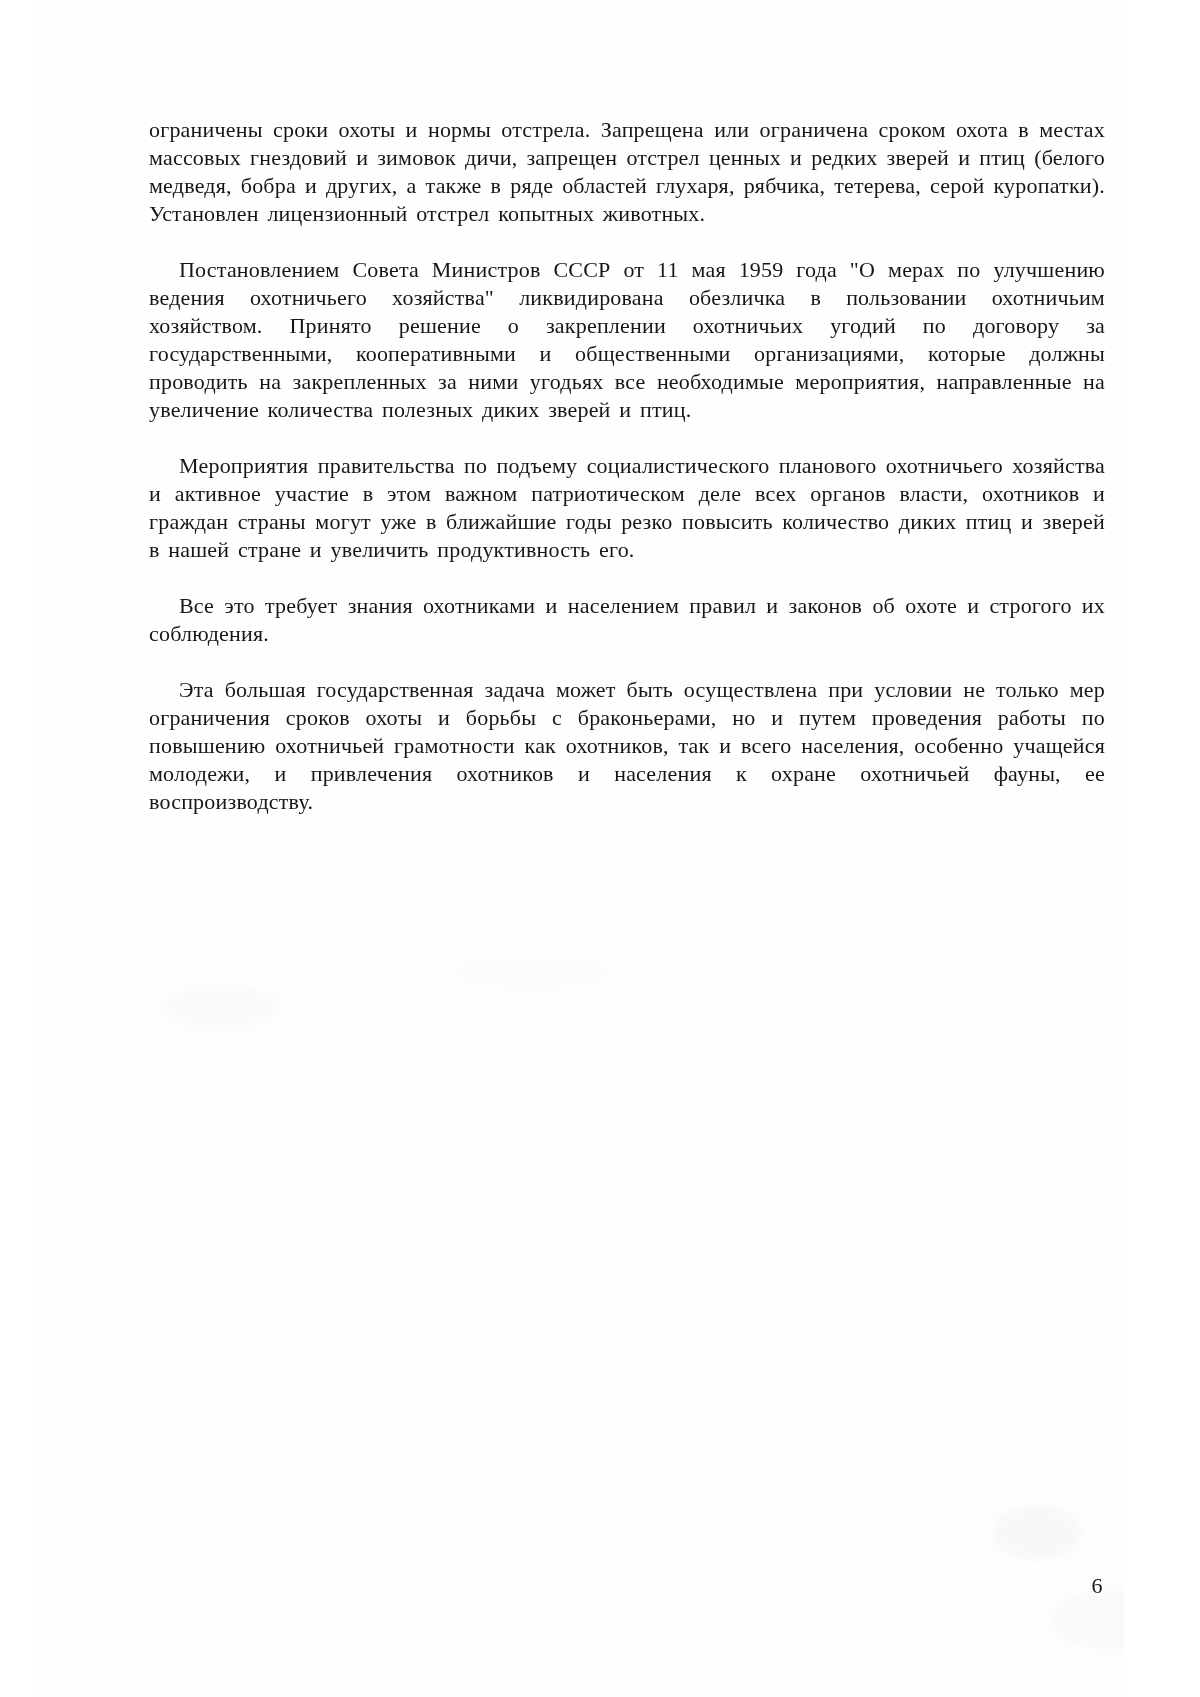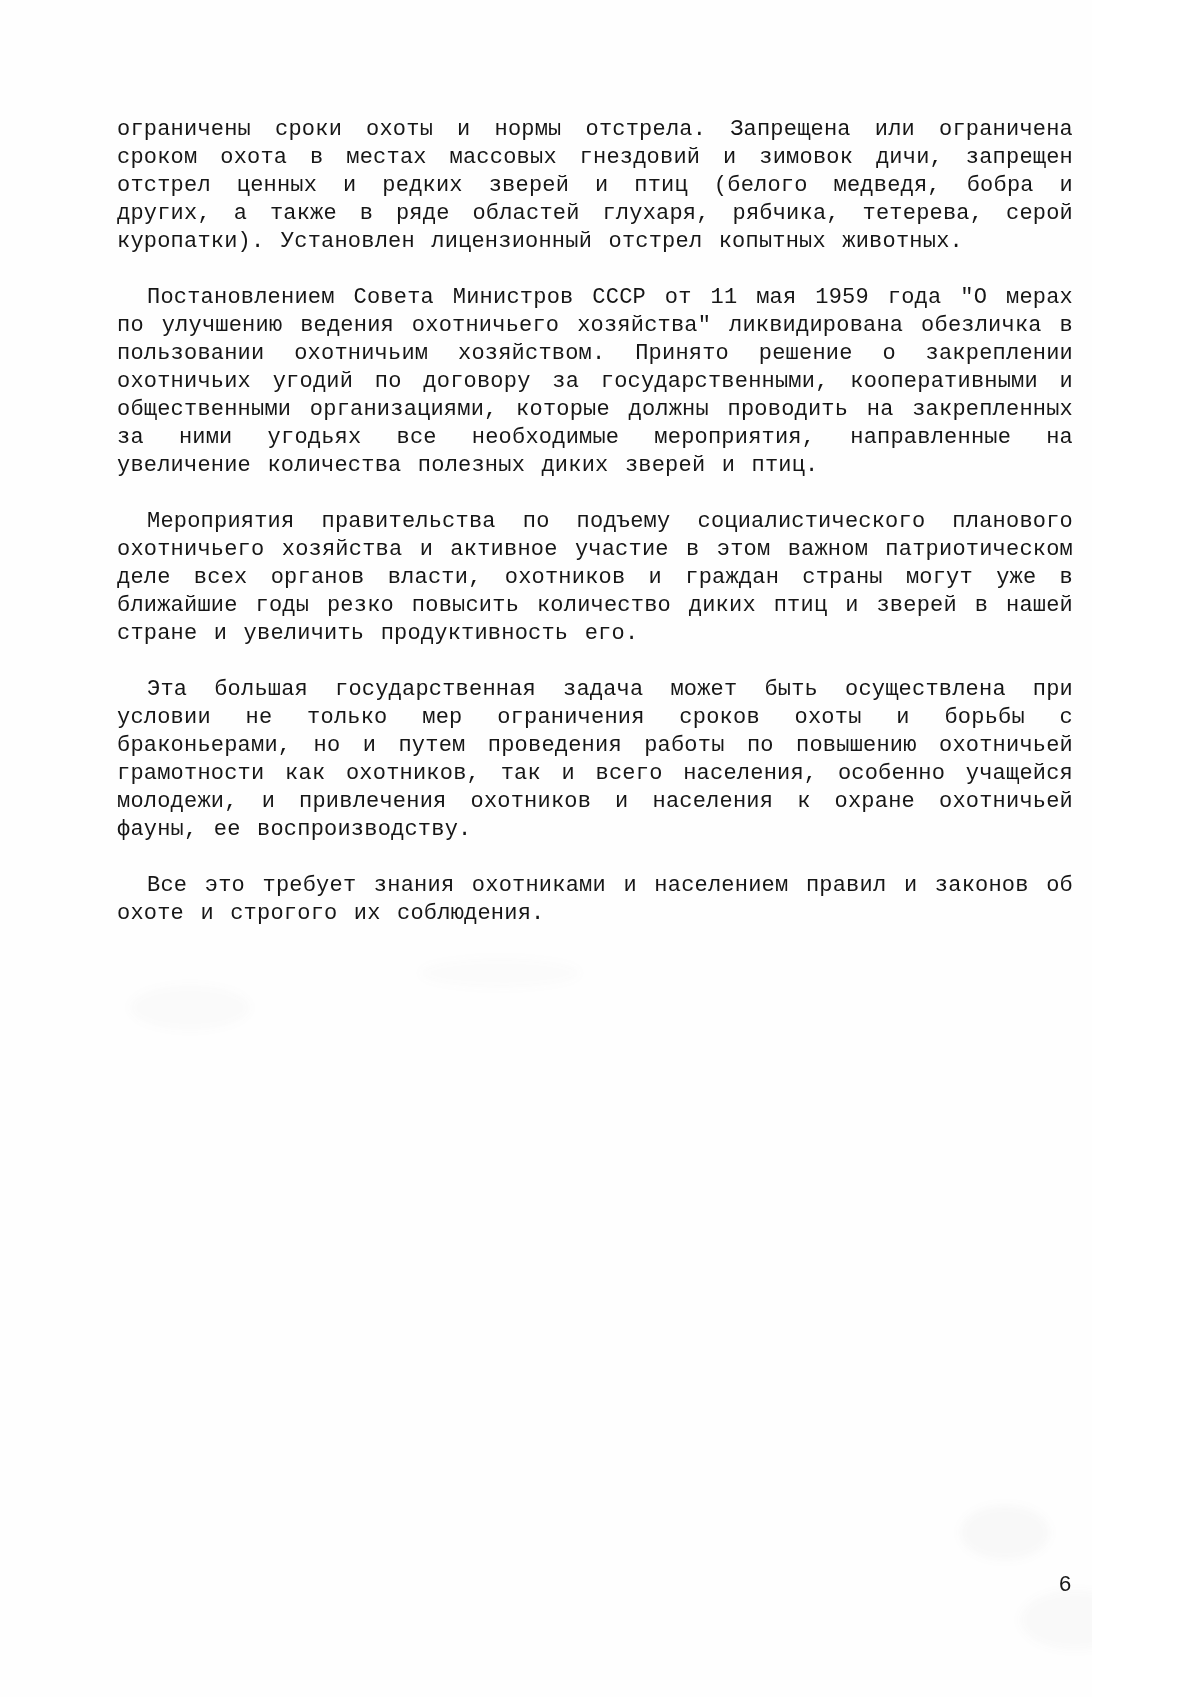--- a/index.html
+++ b/index.html
@@ -7,22 +7,23 @@
     margin: 0;
     padding: 0;
     background: #ffffff;
   }
   .page {
     position: relative;
     width: 1092px;
     height: 1697px;
     background: #fefefe;
     overflow: hidden;
-    font-family: Liberation Mono, monospace;
+    font-family: Liberation Serif, serif;
     color: #161616;
+    margin-left: 32px;
   }
   .text-block {
     position: absolute;
     left: 117px;
     top: 116px;
     width: 956px;
     font-size: 22px;
     line-height: 28px;
     text-align: justify;
     word-spacing: 3px;
@@ -58,22 +59,22 @@
   .smudge.s4 { left: 130px;  top: 985px;  width: 120px; height: 45px; background: rgba(90,90,90,0.022); }
 </style>
 </head>
 <body>
 
 <div class="page">
   <main class="text-block" id="paragraphs-container">
       <p class="para">ограничены сроки охоты и нормы отстрела. Запрещена или ограничена сроком охота в местах массовых гнездовий и зимовок дичи, запрещен отстрел ценных и редких зверей и птиц (белого медведя, бобра и других, а также в ряде областей глухаря, рябчика, тетерева, серой куропатки). Установлен лицензионный отстрел копытных животных.</p>
       <p class="para indent">Постановлением Совета Министров СССР от 11 мая 1959 года "О мерах по улучшению ведения охотничьего хозяйства" ликвидирована обезличка в пользовании охотничьим хозяйством. Принято решение о закреплении охотничьих угодий по договору за государственными, кооперативными и общественными организациями, которые должны проводить на закрепленных за ними угодьях все необходимые мероприятия, направленные на увеличение количества полезных диких зверей и птиц.</p>
       <p class="para indent">Мероприятия правительства по подъему социалистического планового охотничьего хозяйства и активное участие в этом важном патриотическом деле всех органов власти, охотников и граждан страны могут уже в ближайшие годы резко повысить количество диких птиц и зверей в нашей стране и увеличить продуктивность его.</p>
+      <p class="para indent">Все это требует знания охотниками и населением правил и законов об охоте и строгого их соблюдения.</p>
       <p class="para indent">Эта большая государственная задача может быть осуществлена при условии не только мер ограничения сроков охоты и борьбы с браконьерами, но и путем проведения работы по повышению охотничьей грамотности как охотников, так и всего населения, особенно учащейся молодежи, и привлечения охотников и населения к охране охотничьей фауны, ее воспроизводству.</p>
-      <p class="para indent">Все это требует знания охотниками и населением правил и законов об охоте и строгого их соблюдения.</p>
     </main>
 
   <div class="page-number">6</div>
 
   <div class="smudge s1"></div>
   <div class="smudge s2"></div>
   <div class="smudge s3"></div>
   <div class="smudge s4"></div>
 </div>
 

